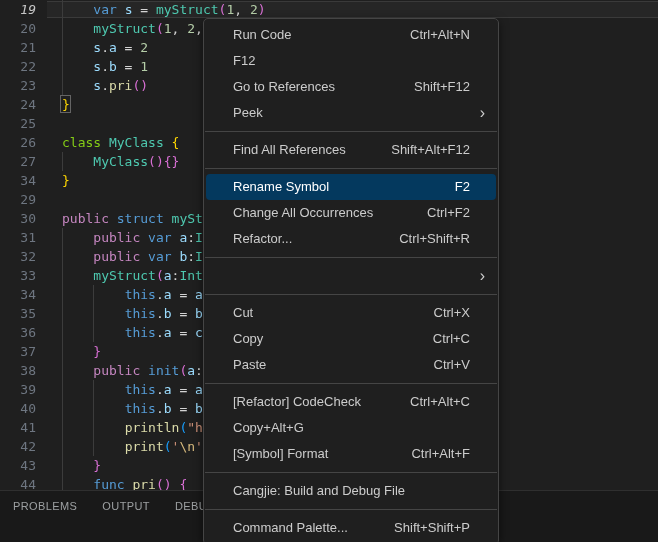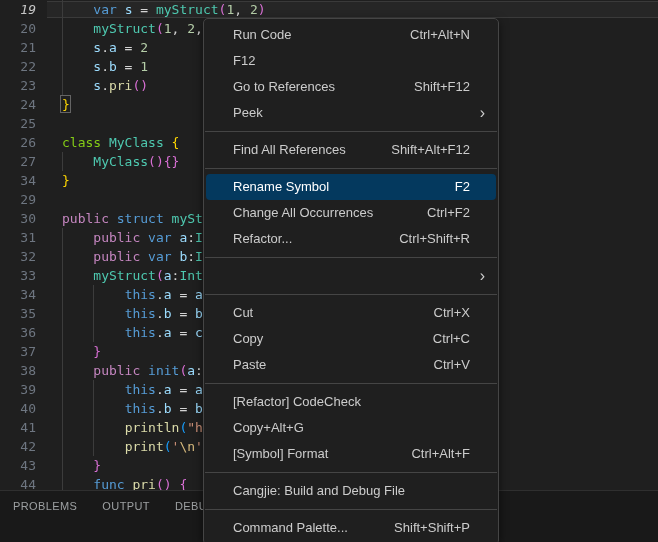--- a/index.html
+++ b/index.html
@@ -141,20 +141,21 @@
       <span class="lbl">Copy</span>
       <span class="sc">Ctrl+C</span>
     </div>
     <div class="mi">
       <span class="lbl">Paste</span>
       <span class="sc">Ctrl+V</span>
     </div>
     <div class="sep"></div>
     <div class="mi">
       <span class="lbl">[Refactor] CodeCheck</span>
+      <span class="sc">Ctrl+Alt+C</span>
     </div>
     <div class="mi">
       <span class="sc">Copy+Alt+G</span>
     </div>
     <div class="mi">
       <span class="lbl">[Symbol] Format</span>
       <span class="sc">Ctrl+Alt+F</span>
     </div>
     <div class="sep"></div>
     <div class="mi">

